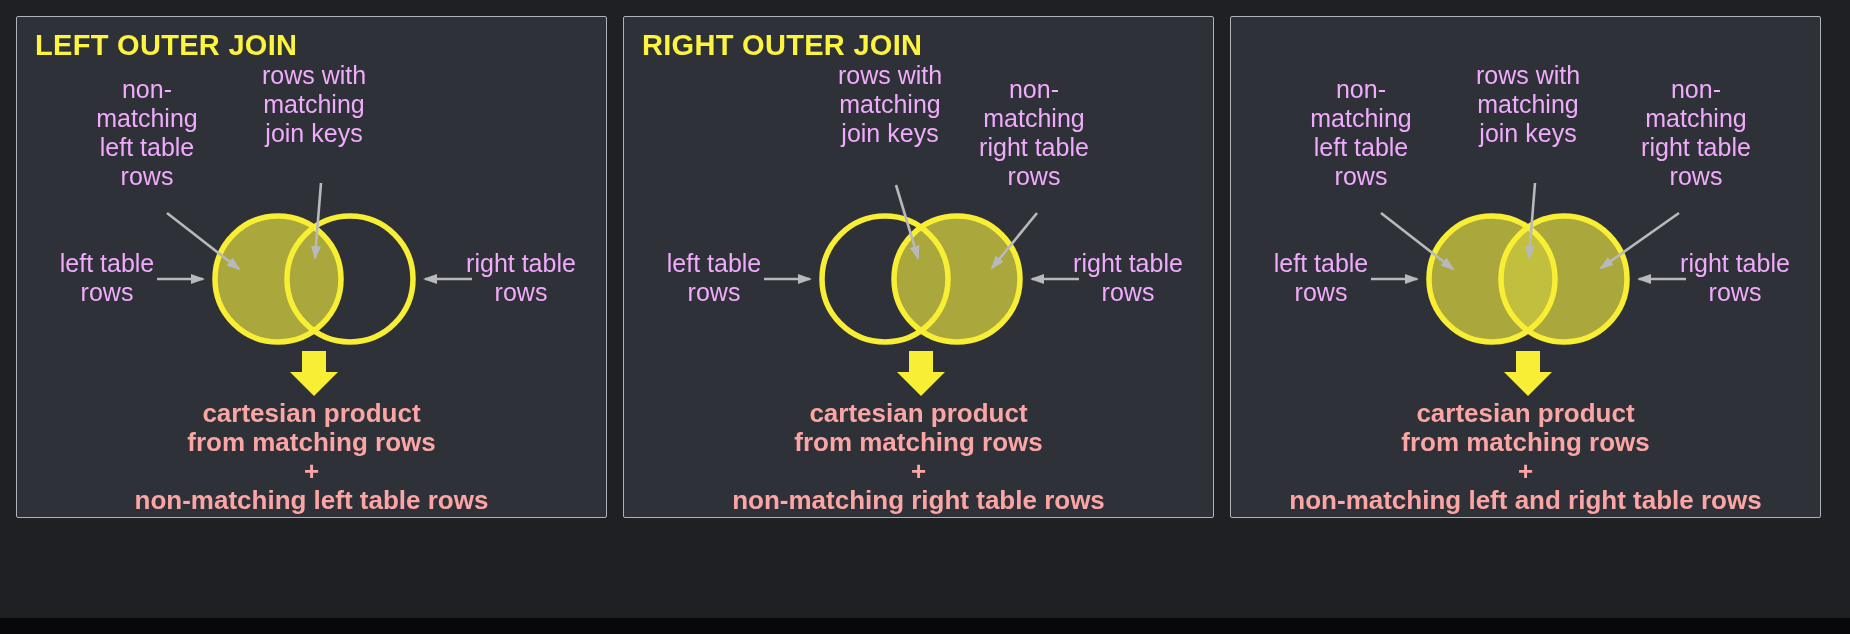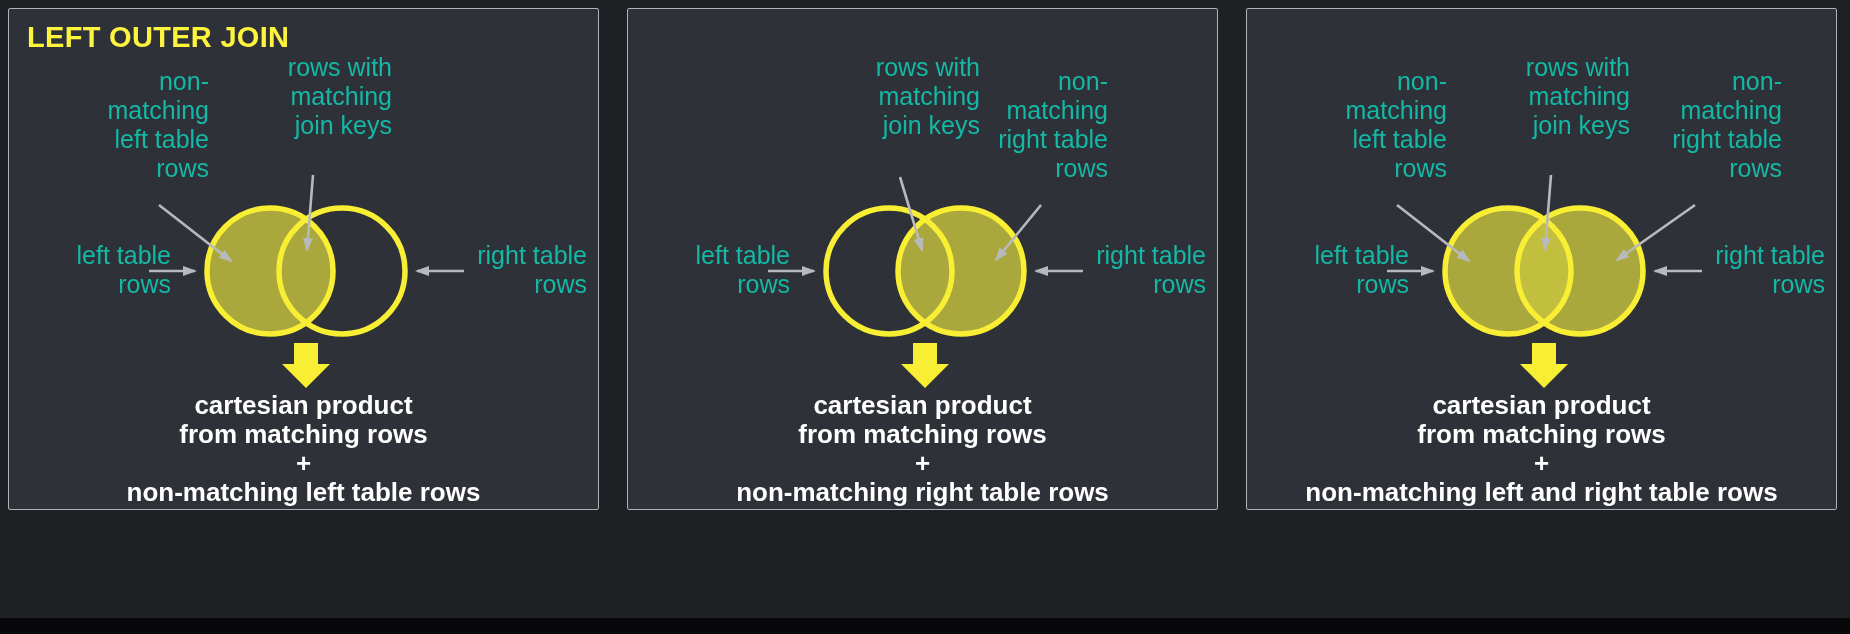--- a/index.html
+++ b/index.html
@@ -3,57 +3,57 @@
 <meta charset="utf-8">
 <style>
   * { margin:0; padding:0; box-sizing:border-box; }
   html,body { width:1850px; height:634px; }
   body {
     background:#1e2024;
     font-family:"Liberation Sans","DejaVu Sans",sans-serif;
     position:relative;
     overflow:hidden;
   }
-  .panels { display:flex; gap:28px; padding:8px; }
+  .panels { display:flex; gap:16px; padding:16px; }
   .panel {
     position:relative;
     width:591px; height:502px;
     flex:none;
     background:#2f3138;
     border:1.5px solid #aeb2b9;
     border-radius:2px;
   }
   .title {
     position:absolute; left:18px; top:12px;
     font-size:29px; font-weight:bold;
     color:#fcf43d; letter-spacing:.3px;
   }
   .lbl {
     position:absolute;
-    color:#14b8a6;
+    color:#f0abfc;
     font-size:25px; line-height:29px;
-    text-align:right;
+    text-align:center;
     white-space:pre-line;
   }
   .nm-left   { left:60px;  top:58px;  width:140px; }
   .match     { left:211px; top:44px;  width:172px; }
   .match.p2  { left:180px; }
   .nm-right  { left:395px; top:58px;  width:140px; }
   .nm-right.p2 { left:340px; }
   .side.left  { left:18px;  top:232px; width:144px; }
   .side.right { left:430px; top:232px; width:148px; }
   .diagram { position:absolute; left:0; top:0; width:591px; height:502px; }
   .vfill { stroke:none; fill-opacity:.8; }
   .vring { fill:none; stroke:#f8ef35; stroke-width:5.5px; }
   .arrow { stroke:#b7b9bc; stroke-width:2.6px; marker-end:url(#ah); }
   .down-arrow { fill:#f8ef35; }
   .caption {
     position:absolute; left:0; right:0; top:382px;
     text-align:center;
-    color:#ffffff;
+    color:#fca5a5;
     font-size:26px; font-weight:bold; line-height:29px;
     white-space:pre-line;
   }
   .bottom-strip {
     position:absolute; left:0; bottom:0;
     width:100%; height:16px;
     background:#08080a;
   }
 </style>
 </head>
@@ -93,20 +93,21 @@
       <line class="arrow" x1="455" y1="262" x2="408" y2="262"></line>
       <polygon class="down-arrow" points="285,334 309,334 309,355 321,355 297,379 273,355 285,355"></polygon>
     </svg>
     <div class="caption">cartesian product
 from matching rows
 +
 non-matching left table rows</div>
   </div>
 
   <div class="panel">
+    <div class="title">RIGHT OUTER JOIN</div>
     <div class="lbl match p2">rows with
 matching
 join keys</div>
     <div class="lbl nm-right p2">non-
 matching
 right table
 rows</div>
     <div class="lbl side left">left table
 rows</div>
     <div class="lbl side right">right table

